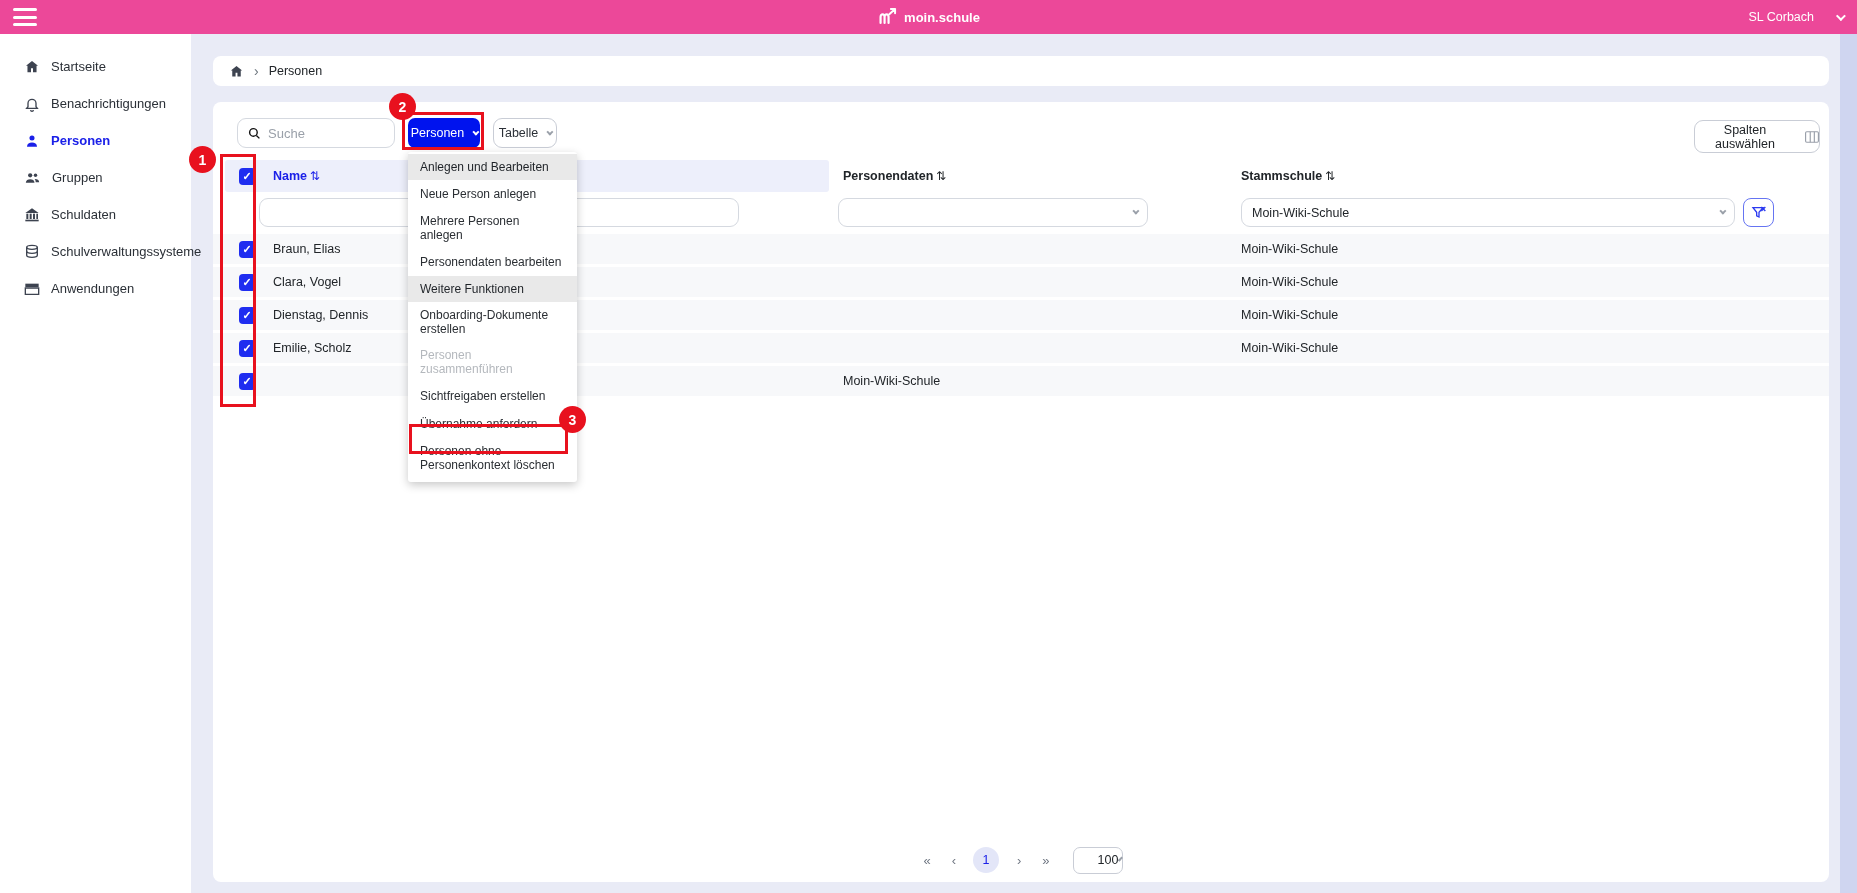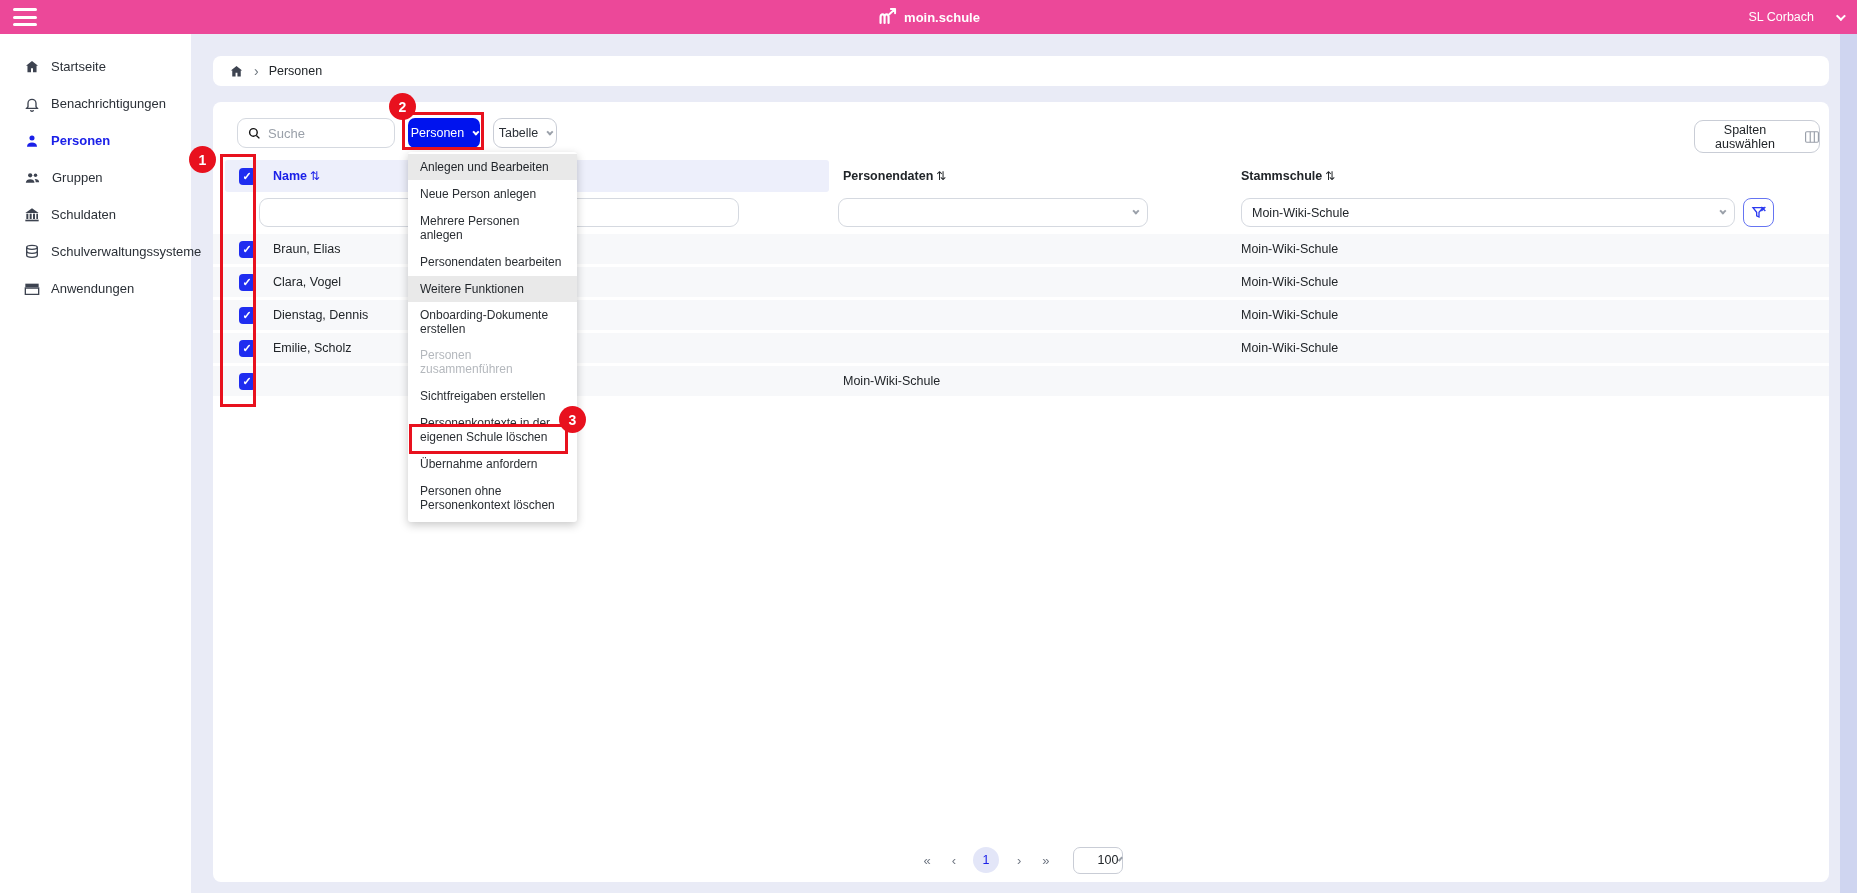--- a/index.html
+++ b/index.html
@@ -339,21 +339,20 @@
 
 <div class="menu">
   <div class="menu-header">Anlegen und Bearbeiten</div>
   <div class="menu-item">Neue Person anlegen</div>
   <div class="menu-item">Mehrere Personen anlegen</div>
   <div class="menu-item">Personendaten bearbeiten</div>
   <div class="menu-header">Weitere Funktionen</div>
   <div class="menu-item">Onboarding-Dokumente erstellen</div>
   <div class="menu-item disabled">Personen zusammenführen</div>
   <div class="menu-item">Sichtfreigaben erstellen</div>
-  <div class="menu-item">Personenkontexte in der eigenen Schule löschen</div>
   <div class="menu-item">Übernahme anfordern</div>
   <div class="menu-item">Personen ohne Personenkontext löschen</div>
 </div>
 
 <div class="scrollbar"></div>
 
 <div class="ann-rect ann-rect1"></div>
 <div class="ann-rect ann-rect2"></div>
 <div class="ann-rect ann-rect3"></div>
 <div class="ann-circle ann-c1">1</div>

